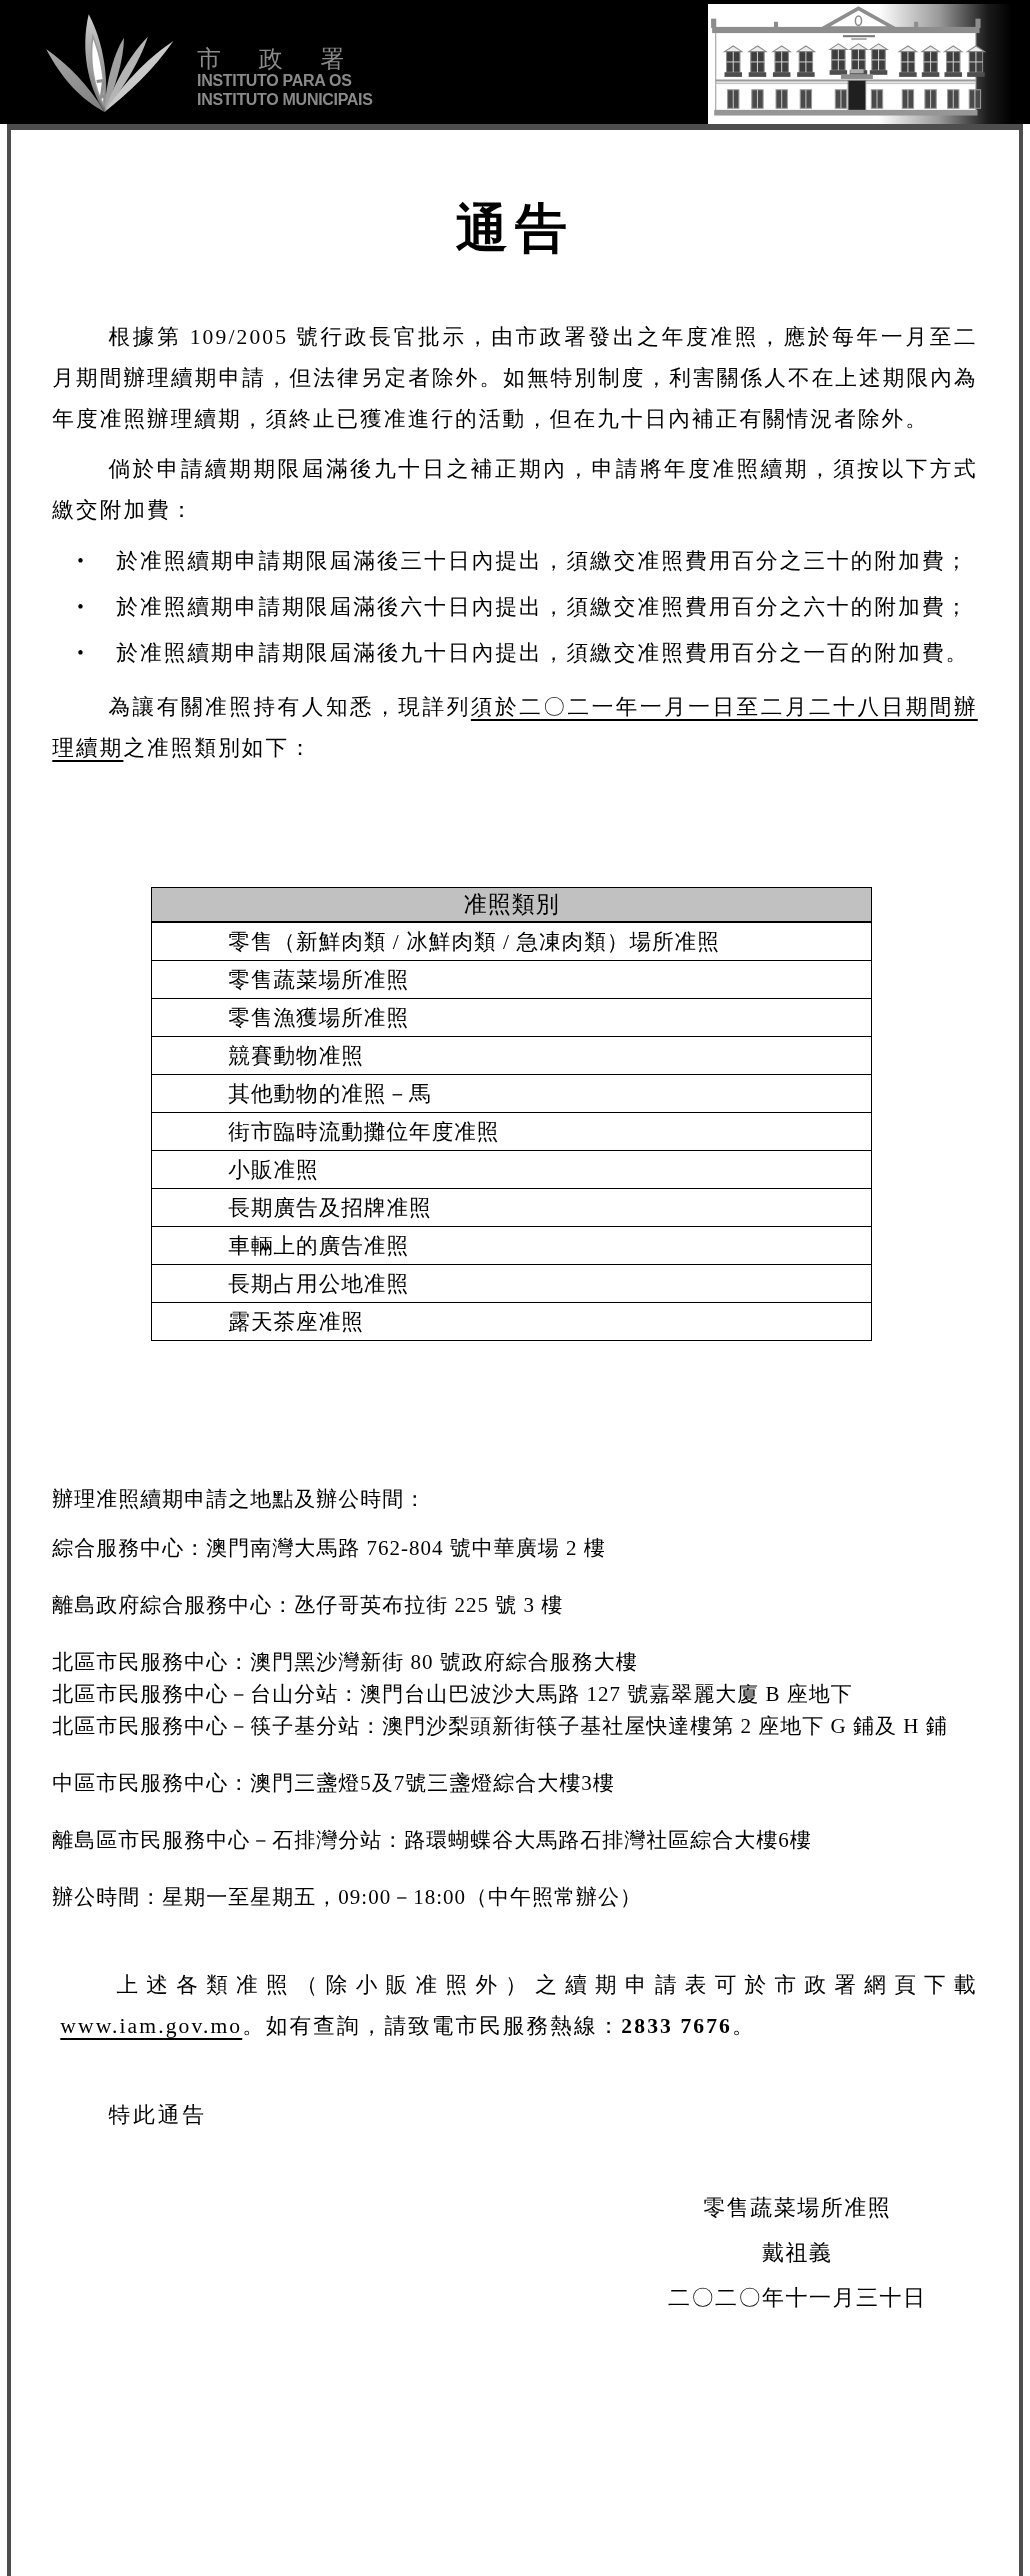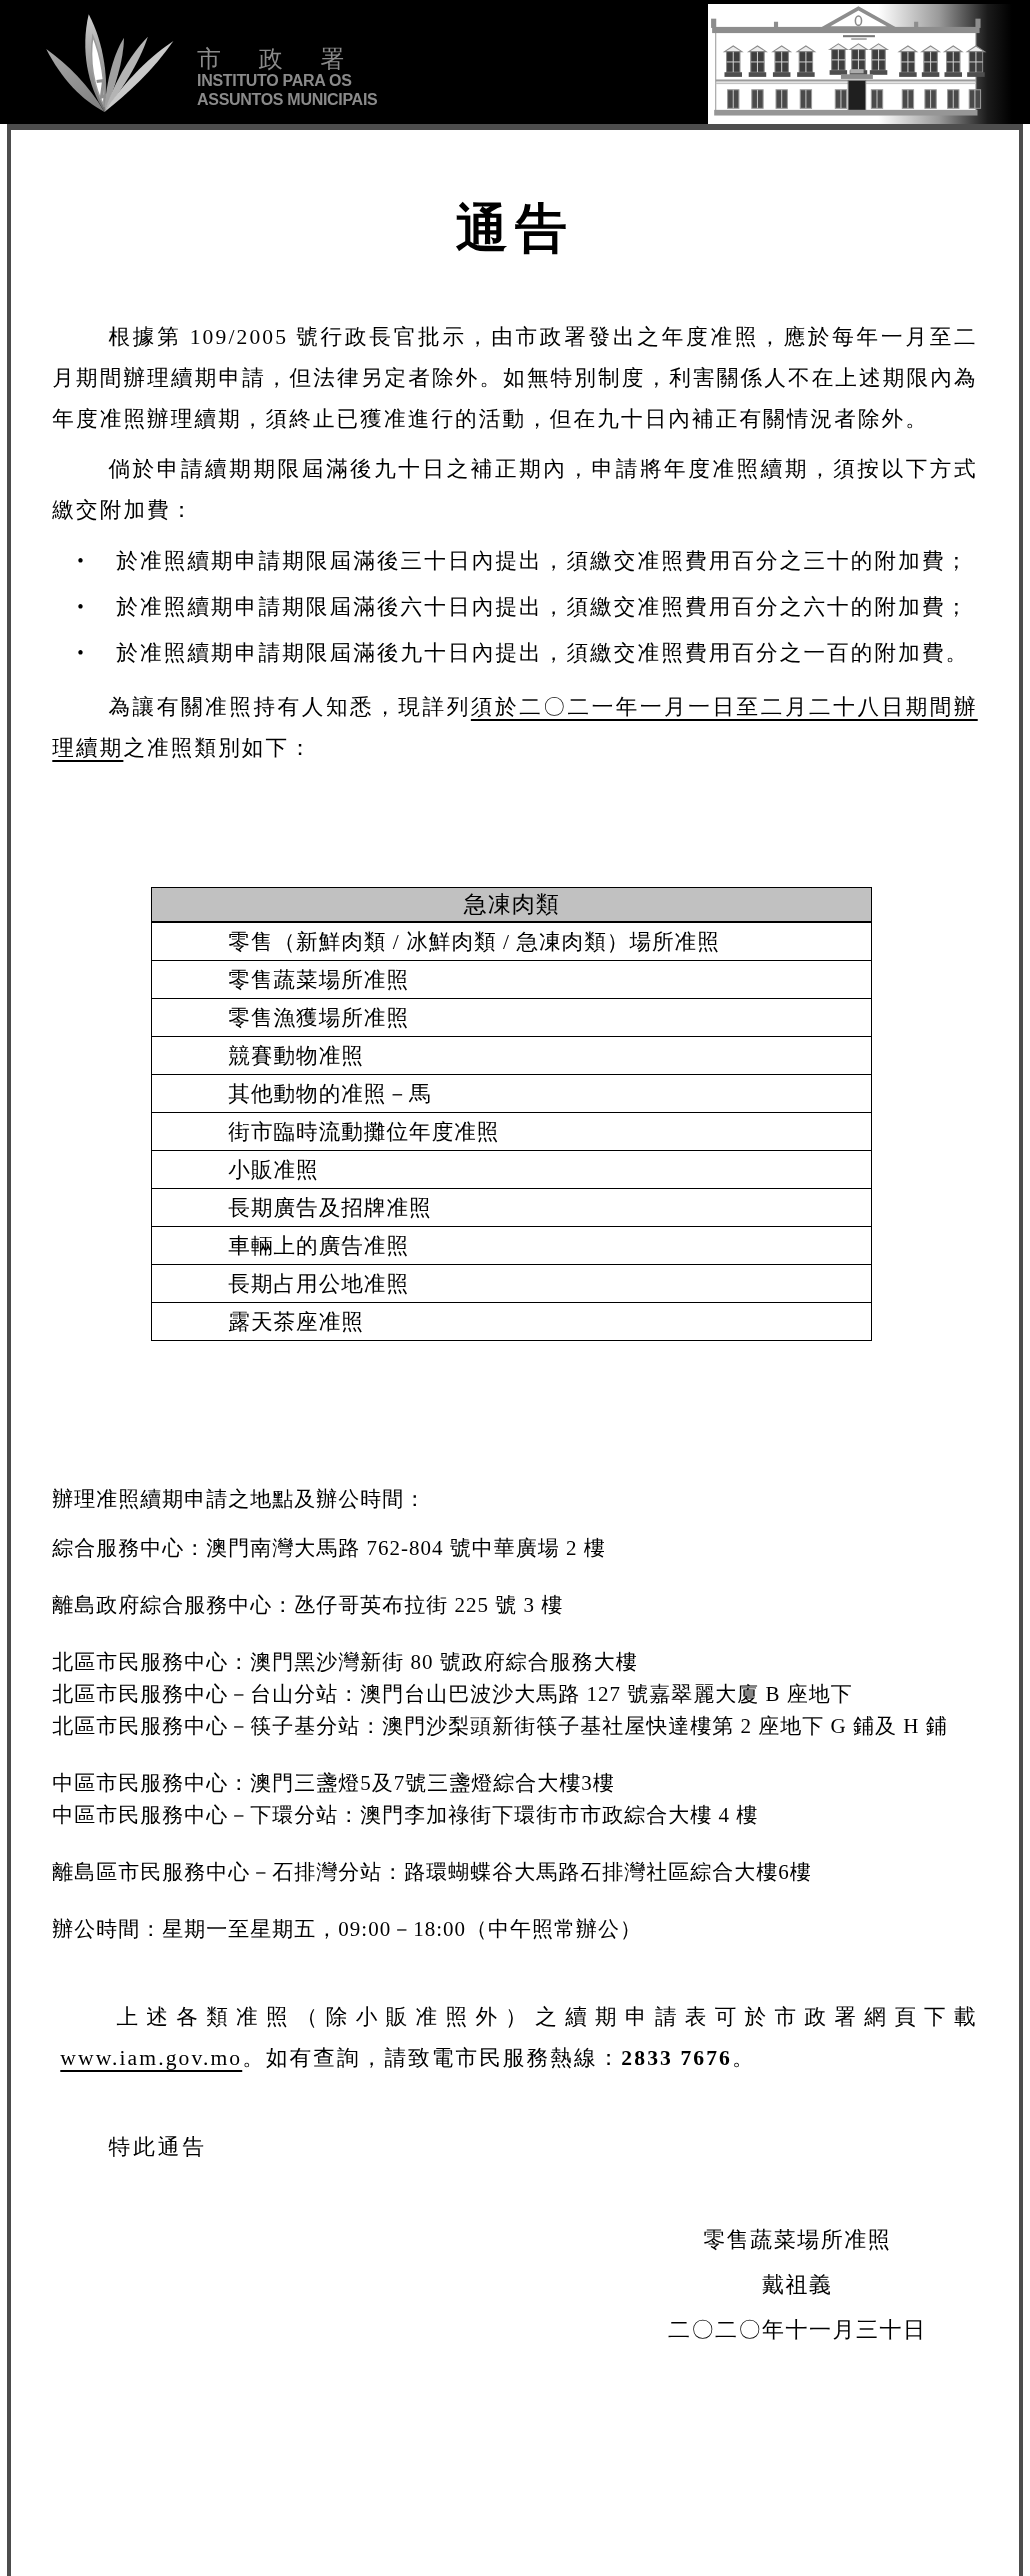--- a/index.html
+++ b/index.html
@@ -77,21 +77,21 @@
         <path transform="rotate(-8)" fill="#ffffff" stroke="#9b9b9b" stroke-width="3" d="M0,-14 C-14,-52 -16,-105 -2,-152 C9,-110 10,-55 0,-14 Z"></path>
         <path transform="rotate(-8)" fill="none" stroke="#8f8f8f" stroke-width="6" d="M-7,-62 L7,-62 L-2,-30 L11,-33 L1,-10"></path>
         <path transform="rotate(14)" fill="#a0a0a0" d="M0,0 C-10,-48 -12,-110 2,-152 C12,-110 9,-48 0,0 Z"></path>
         <path transform="rotate(29)" fill="#b4b4b4" d="M0,0 C-10,-50 -12,-120 3,-172 C13,-120 9,-50 0,0 Z"></path>
         <path transform="rotate(43)" fill="#c9c9c9" d="M0,0 C-10,-55 -12,-130 4,-196 C14,-130 9,-55 0,0 Z"></path>
       </g>
     </svg>
     <div class="org">
       <div class="org-zh">市 政 署</div>
       <div class="org-pt">INSTITUTO PARA OS</div>
-      <div class="org-pt">ASSUNTOS MUNICIPAIS</div>
+      <div class="org-pt">INSTITUTO MUNICIPAIS</div>
     </div>
 
     <div class="bldg">
       <svg width="304" height="120" viewBox="0 0 590 232" aria-hidden="true">
         <defs>
           <g id="win">
             <path d="M-4,12 L13,1 L30,12 Z" fill="#ececec" stroke="#8a8a8a" stroke-width="2"></path>
             <rect x="0" y="12" width="26" height="40" fill="#3e3e3e" stroke="#8a8a8a" stroke-width="2"></rect>
             <line x1="13" y1="12" x2="13" y2="52" stroke="#cfcfcf" stroke-width="2"></line>
             <line x1="0" y1="32" x2="26" y2="32" stroke="#cfcfcf" stroke-width="2"></line>
@@ -160,21 +160,21 @@
       <li><span>於准照續期申請期限屆滿後三十日內提出，須繳交准照費用百分之三十的附加費；</span></li>
       <li><span>於准照續期申請期限屆滿後六十日內提出，須繳交准照費用百分之六十的附加費；</span></li>
       <li><span>於准照續期申請期限屆滿後九十日內提出，須繳交准照費用百分之一百的附加費。</span></li>
     </ul>
 
     <p class="body ind p3"><span>為讓有關准照持有人知悉，現詳列</span><span class="u">須於二〇二一年一月一日至二月二十八日期間辦理續期</span><span>之准照類別如下：</span></p>
 
     <table class="lic">
       <thead>
         <tr>
-          <th>急凍肉類</th>
+          <th>准照類別</th>
         </tr>
       </thead>
       <tbody>
         <tr>
             <td>零售（新鮮肉類 / 冰鮮肉類 / 急凍肉類）場所准照</td>
           </tr>
         <tr>
             <td>零售蔬菜場所准照</td>
           </tr>
         <tr>
@@ -215,21 +215,20 @@
       <div class="loc-group">
         <p>離島政府綜合服務中心：氹仔哥英布拉街 225 號 3 樓</p>
       </div>
       <div class="loc-group">
         <p>北區市民服務中心：澳門黑沙灣新街 80 號政府綜合服務大樓</p>
         <p>北區市民服務中心－台山分站：澳門台山巴波沙大馬路 127 號嘉翠麗大廈 B 座地下</p>
         <p>北區市民服務中心－筷子基分站：澳門沙梨頭新街筷子基社屋快達樓第 2 座地下 G 鋪及 H 鋪</p>
       </div>
       <div class="loc-group">
         <p>中區市民服務中心：澳門三盞燈5及7號三盞燈綜合大樓3樓</p>
-        <p>中區市民服務中心－下環分站：澳門李加祿街下環街市市政綜合大樓 4 樓</p>
       </div>
       <div class="loc-group">
         <p>離島區市民服務中心－石排灣分站：路環蝴蝶谷大馬路石排灣社區綜合大樓6樓</p>
       </div>
       <p class="hours">辦公時間：星期一至星期五，09:00－18:00（中午照常辦公）</p>
     </div>
 
     <p class="body ind p4"><span>上述各類准照（除小販准照外）之續期申請表可於市政署網頁下載 </span><span class="u">www.iam.gov.mo</span><span>。如有查詢，請致電市民服務熱線：</span><span class="bold">2833 7676</span><span>。</span></p>
 
     <p class="closing">特此通告</p>

